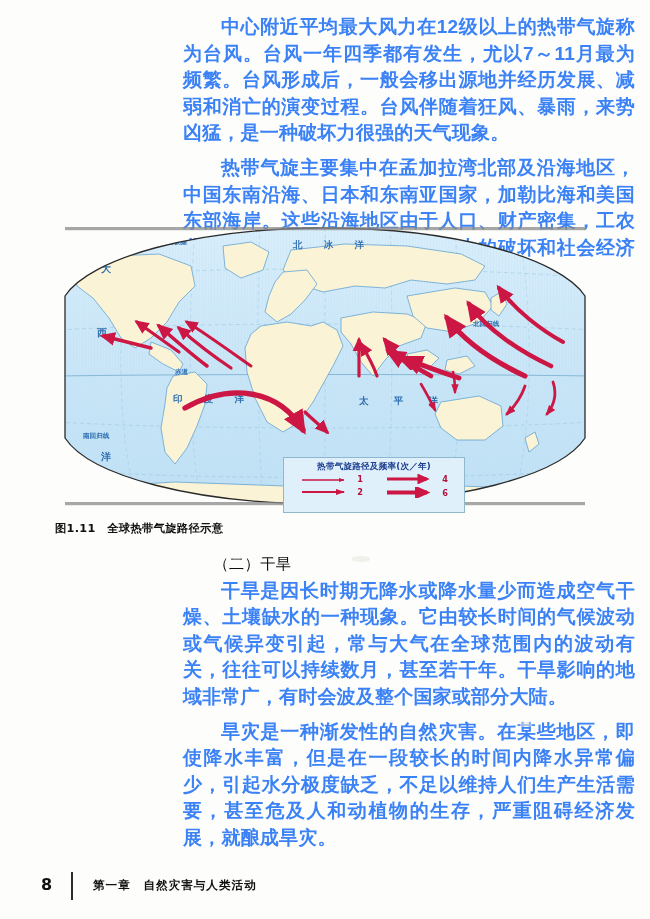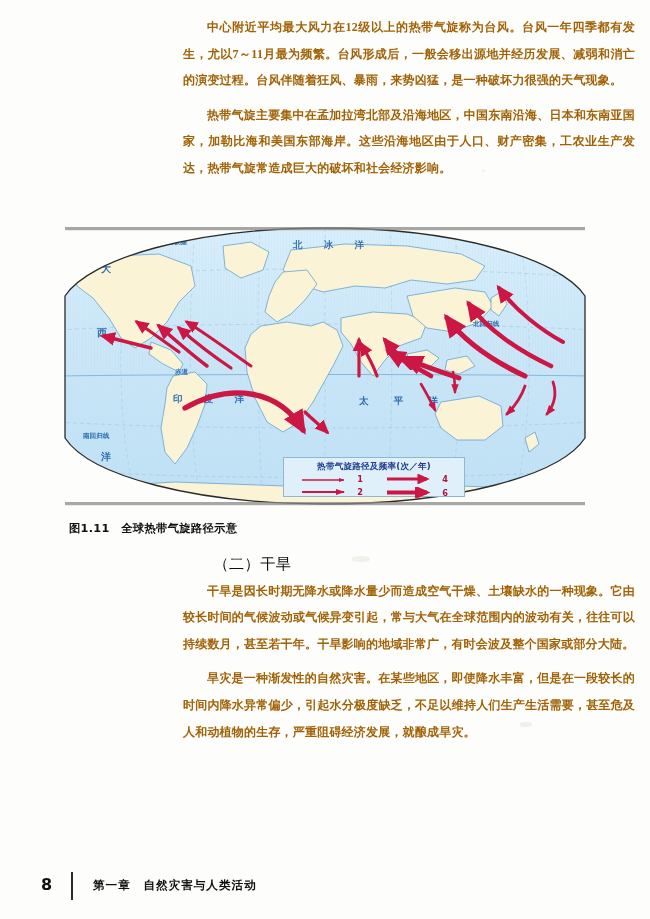--- a/index.html
+++ b/index.html
@@ -22,27 +22,27 @@
     inset: 0;
   }
   .body-col {
     position: absolute;
     left: 183px;
     top: 14px;
     width: 452px;
   }
   p.para {
     margin: 0 0 0 0;
-    font-size: 12px;
+    font-size: 19px;
     line-height: 26.6px;
-    color: #a16207;
+    color: #3b82f6;
     text-align: justify;
     text-indent: 2em;
     letter-spacing: 0.2px;
-    font-family: Liberation Serif, serif;
+    font-family: Liberation Sans, sans-serif;
     font-weight: 600;
   }
   p.para + p.para { margin-top: 8px; }
 
   .sec-head {
     font-size: 15.2px;
     line-height: 26.6px;
     color: #0d0d0d;
     font-weight: 400;
     text-indent: 2em;
@@ -69,30 +69,29 @@
   .fig-caption {
     position: absolute;
     left: 0;
     top: 295px;
     width: 540px;
     font-size: 11.3px;
     font-weight: 700;
     color: #111;
     letter-spacing: 0.3px;
     font-family: "DejaVu Sans", "Liberation Sans", sans-serif;
-    margin-left: 14px;
   }
 
   
   .legend {
     position: absolute;
     left: 228px;
     top: 231px;
     width: 182px;
-    height: 40px;
+    height: 56px;
     background: #dff0fb;
     border: 1px solid #8fb8cf;
     box-sizing: border-box;
     padding: 3px 5px 0 5px;
   }
   .legend-title {
     font-size: 8.6px;
     color: #1b3d8f;
     font-weight: 700;
     text-align: center;

